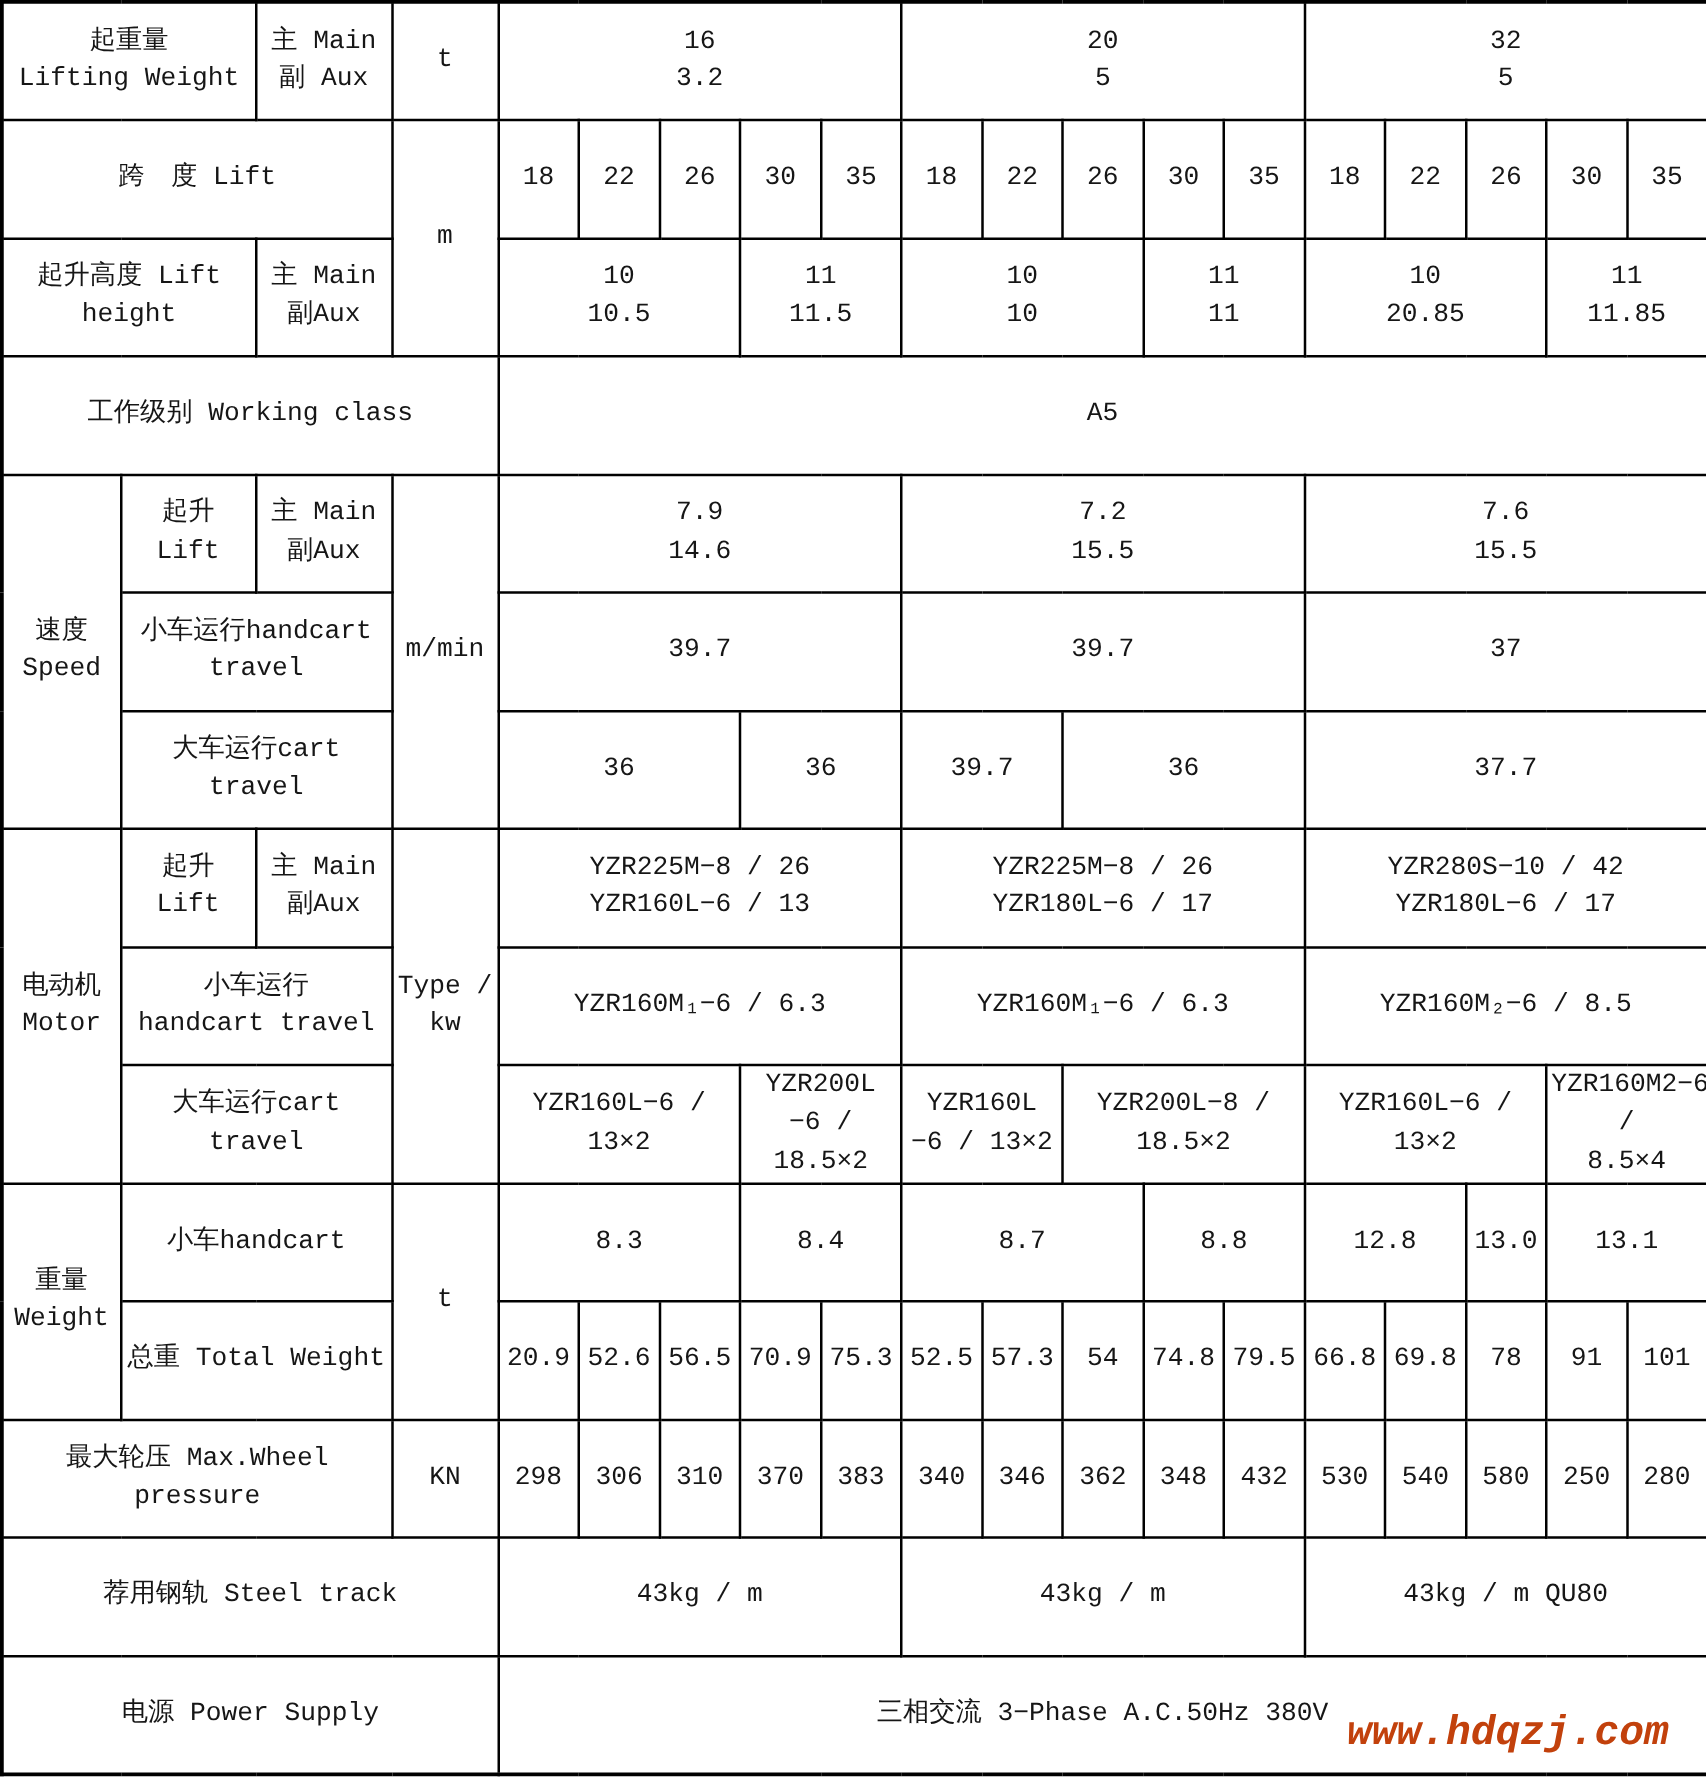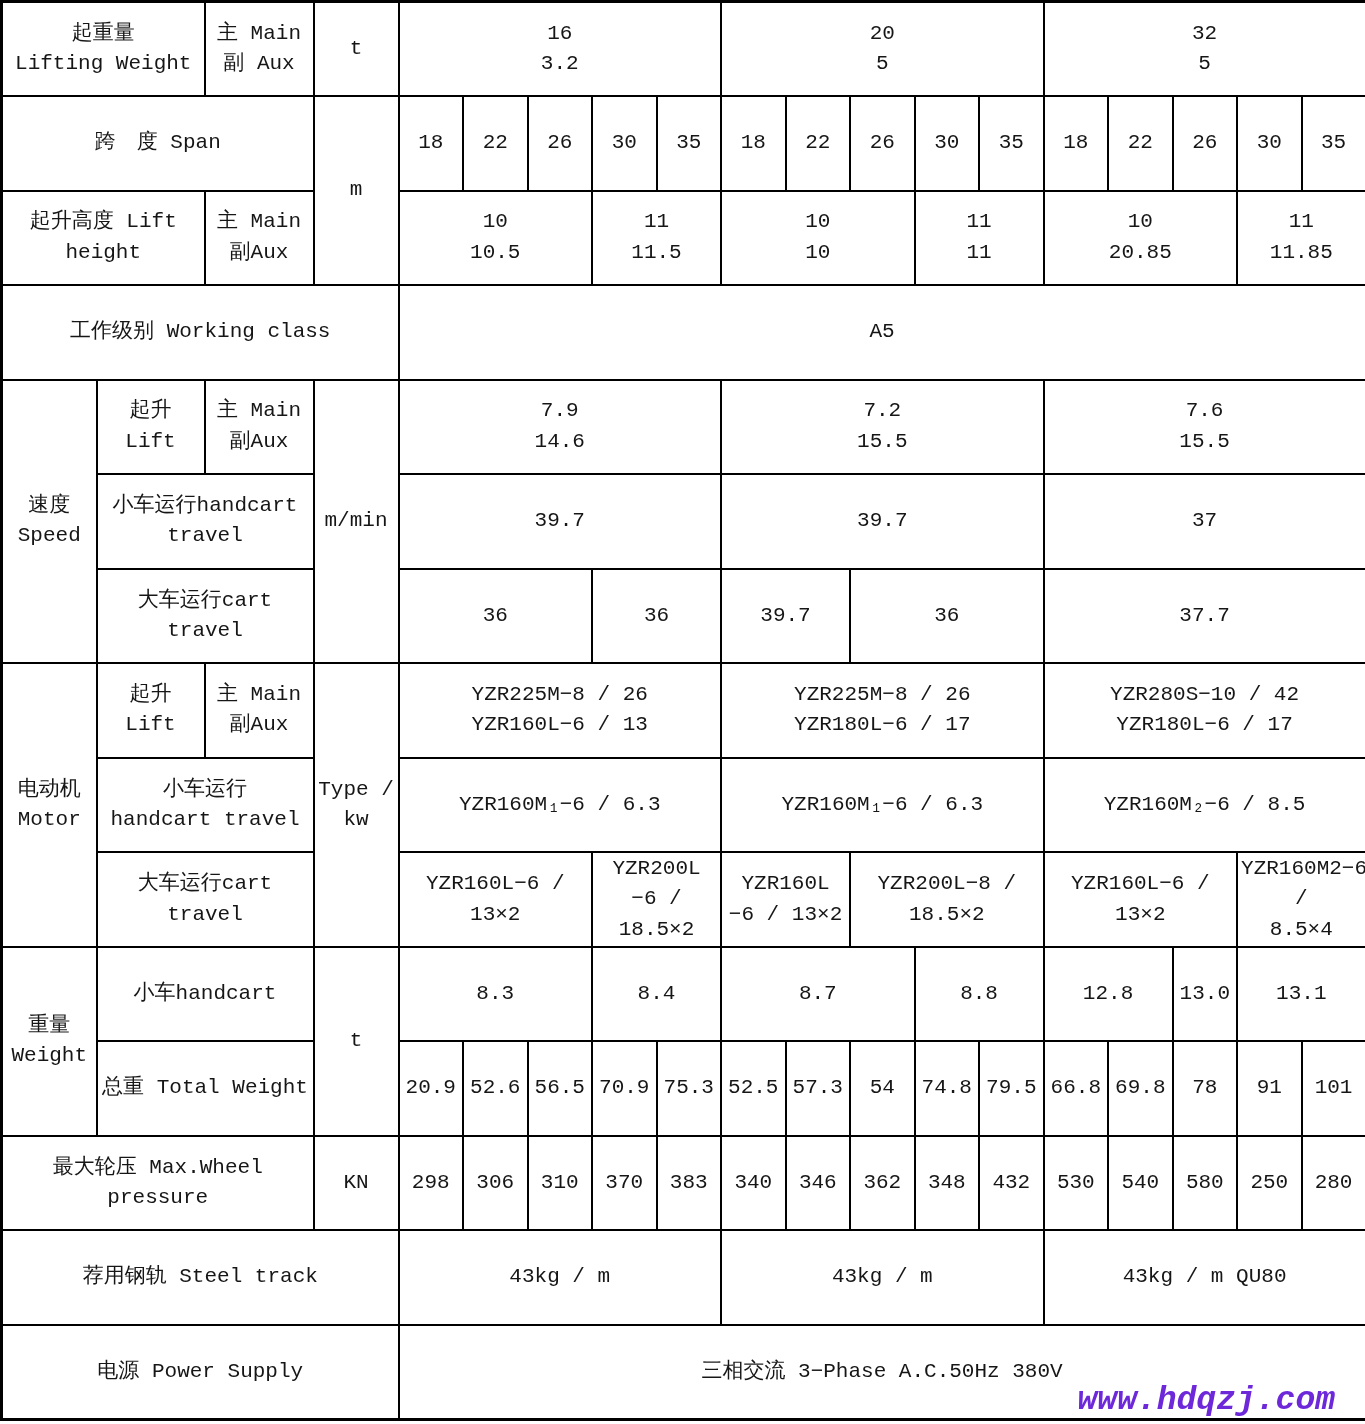--- a/index.html
+++ b/index.html
@@ -25,25 +25,25 @@
     line-height:1.45;
     color:#161616;
     padding:0 3px;
     overflow:hidden;
   }
   table.spec tr { height:94px; }
   td.sm { font-size:19.5px; line-height:1.35;border-radius:25px; }
   td.xs { font-size:17px; line-height:1.35; }
   .watermark {
     position:absolute;
-    right:30px; bottom:5px;
+    right:30px; bottom:19px;
     font-size:33px;
     font-weight:bold;
     font-style:italic;
-    color:#6d28d9;
+    color:#c2410c;
   }
 </style>
 </head>
 <body>
 
 <div class="page">
   <table class="spec">
     <colgroup>
       <col style="width:95px">
         <col style="width:108px">
@@ -75,21 +75,21 @@
       <td>t</td>
       <td colspan="5">16
 3.2</td>
       <td colspan="5">20
 5</td>
       <td colspan="5">32
 5</td>
     </tr>
 
     <tr>
-      <td colspan="3">跨　度 Span</td>
+      <td colspan="3">跨　度 Lift</td>
       <td rowspan="2">m</td>
       <td>18</td>
       <td>22</td>
       <td>26</td>
       <td>30</td>
       <td>35</td>
       <td>18</td>
       <td>22</td>
       <td>26</td>
       <td>30</td>

